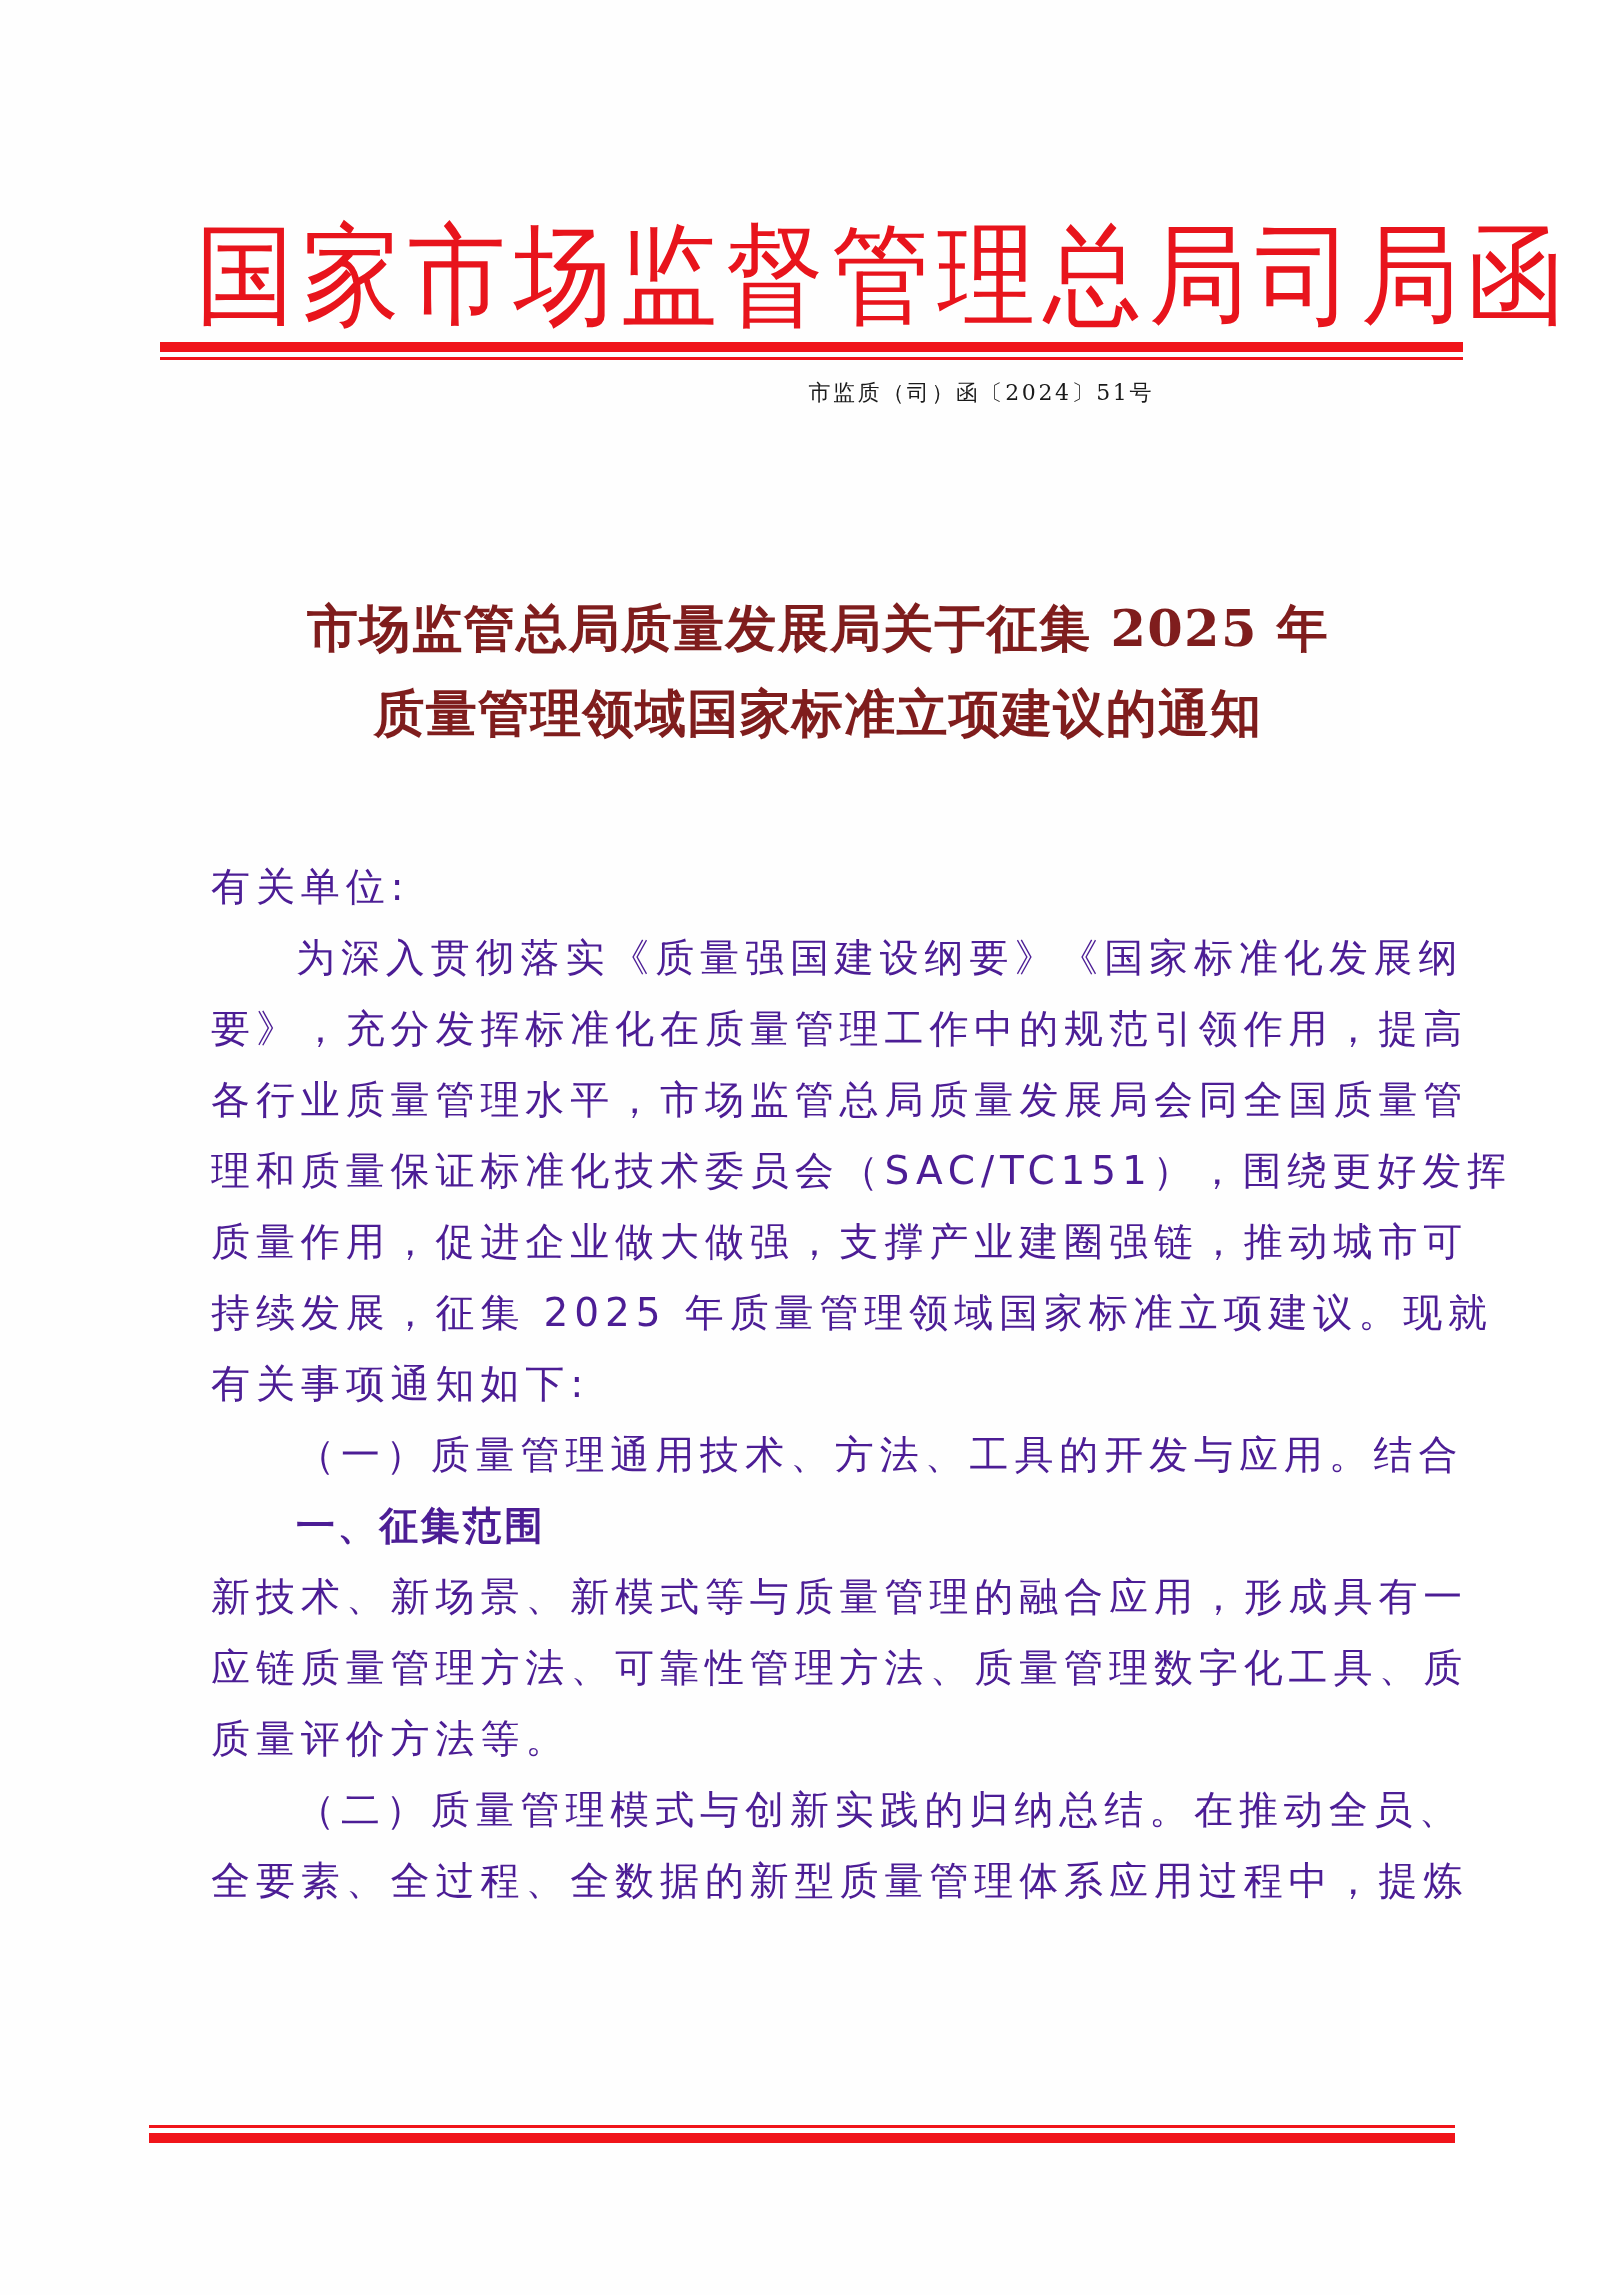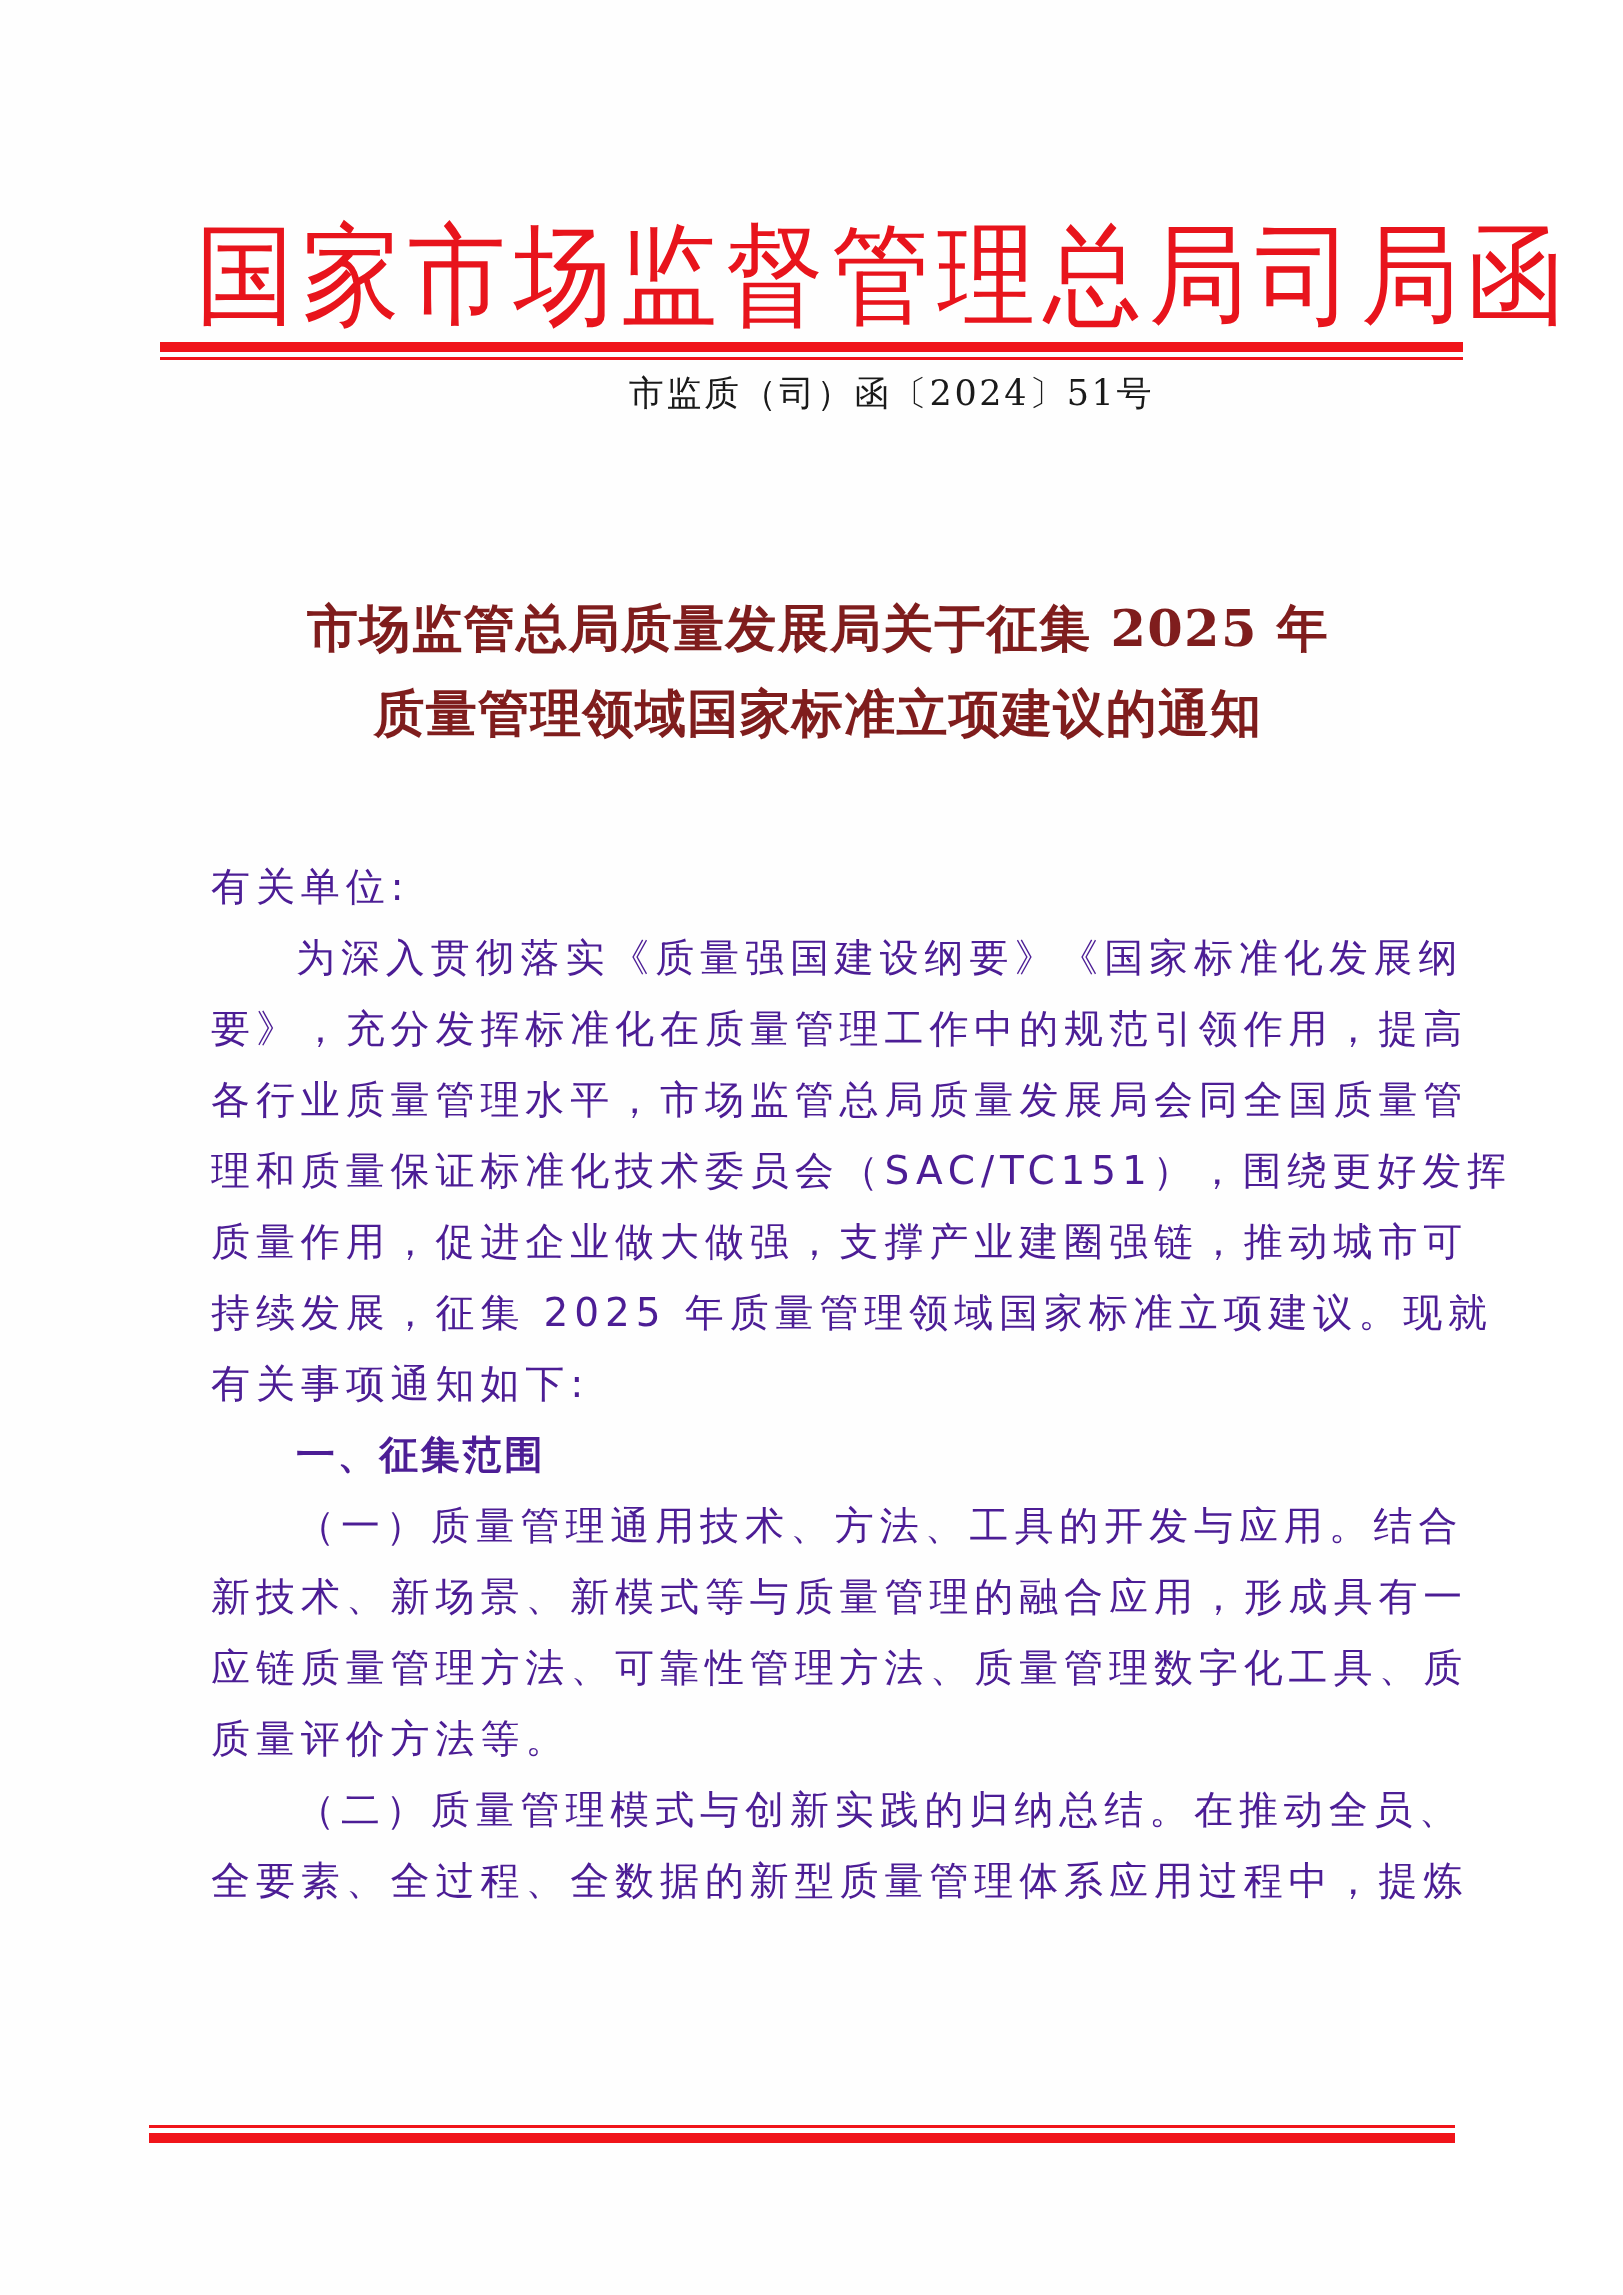--- a/index.html
+++ b/index.html
@@ -13,21 +13,21 @@
       transform: scaleY(1.12); transform-origin: center top;
     }
     .rule { position: absolute; background: #f0141a; }
     .rule-top-thick { left: 160px; top: 342px; width: 1303px; height: 9.8px; }
     .rule-top-thin { left: 160px; top: 357px; width: 1303px; height: 3.3px; }
     .rule-bot-thin { left: 149px; top: 2125px; width: 1306px; height: 3.3px; }
     .rule-bot-thick { left: 149px; top: 2133px; width: 1306px; height: 9.8px; }
 
     .docno {
       position: absolute; right: 206px; top: 367px; height: 52px;
-      font-family: "DejaVu Serif", "Liberation Serif", serif; font-size: 35px; line-height: 52px;
+      font-family: "DejaVu Serif", "Liberation Serif", serif; font-size: 22px; line-height: 52px;
       color: #1a1a1a; white-space: nowrap; letter-spacing: 2.6px; margin-left: 34px;
     }
 
     .title {
       position: absolute; left: 196px; width: 1244px; text-align: center;
       font-family: "DejaVu Serif", "Liberation Serif", serif; font-weight: bold;
       font-size: 51px; line-height: 85px; color: #7f1d1d; letter-spacing: 1.3px;
     }
     .title-1 { top: 586px; }
     .title-2 { top: 671px; }
@@ -60,23 +60,23 @@
     <span class="line">有关单位:</span>
 
     <span class="line indent">为深入贯彻落实《质量强国建设纲要》《国家标准化发展纲</span>
     <span class="line">要》，充分发挥标准化在质量管理工作中的规范引领作用，提高</span>
     <span class="line">各行业质量管理水平，市场监管总局质量发展局会同全国质量管</span>
     <span class="line">理和质量保证标准化技术委员会（SAC/TC151），围绕更好发挥</span>
     <span class="line">质量作用，促进企业做大做强，支撑产业建圈强链，推动城市可</span>
     <span class="line">持续发展，征集 2025 年质量管理领域国家标准立项建议。现就</span>
     <span class="line">有关事项通知如下:</span>
 
+    <span class="line indent">（一）质量管理通用技术、方法、工具的开发与应用。结合</span>
+
     <span class="line indent heading">一、征集范围</span>
-
-    <span class="line indent">（一）质量管理通用技术、方法、工具的开发与应用。结合</span>
     <span class="line">新技术、新场景、新模式等与质量管理的融合应用，形成具有一</span>
     <span class="line">应链质量管理方法、可靠性管理方法、质量管理数字化工具、质</span>
     <span class="line">质量评价方法等。</span>
 
     <span class="line indent">（二）质量管理模式与创新实践的归纳总结。在推动全员、</span>
     <span class="line">全要素、全过程、全数据的新型质量管理体系应用过程中，提炼</span>
   </div>
 
   <div class="rule rule-bot-thin"></div>
   <div class="rule rule-bot-thick"></div>

